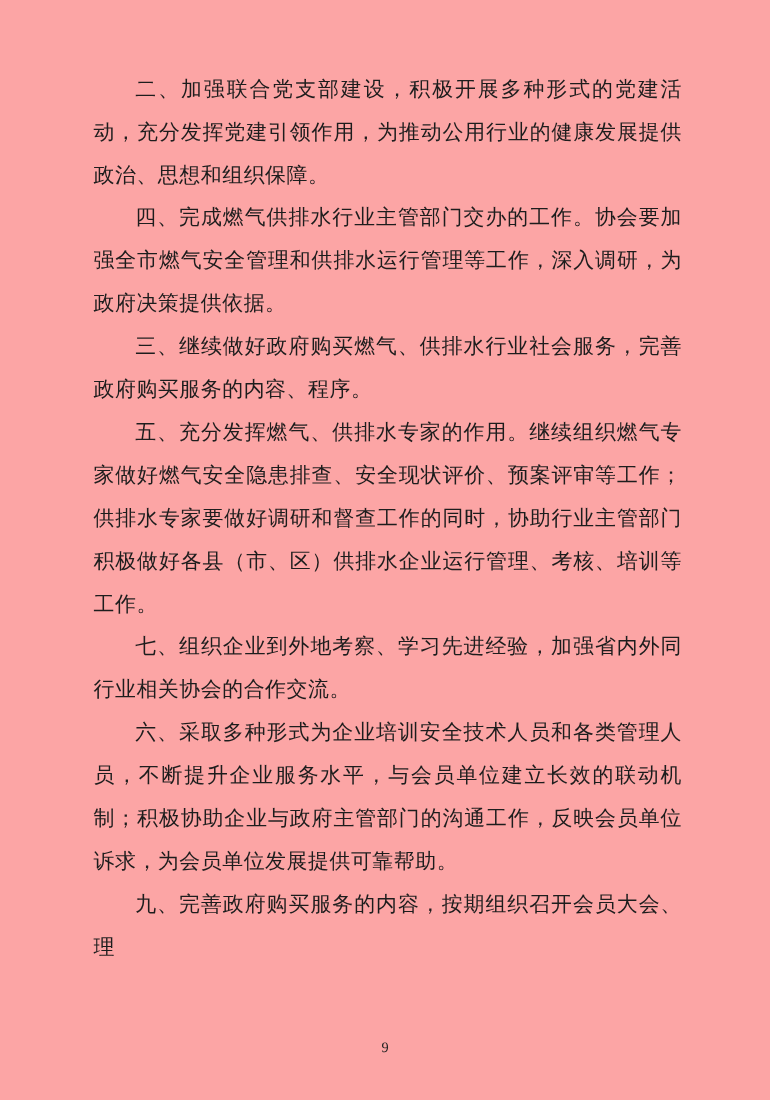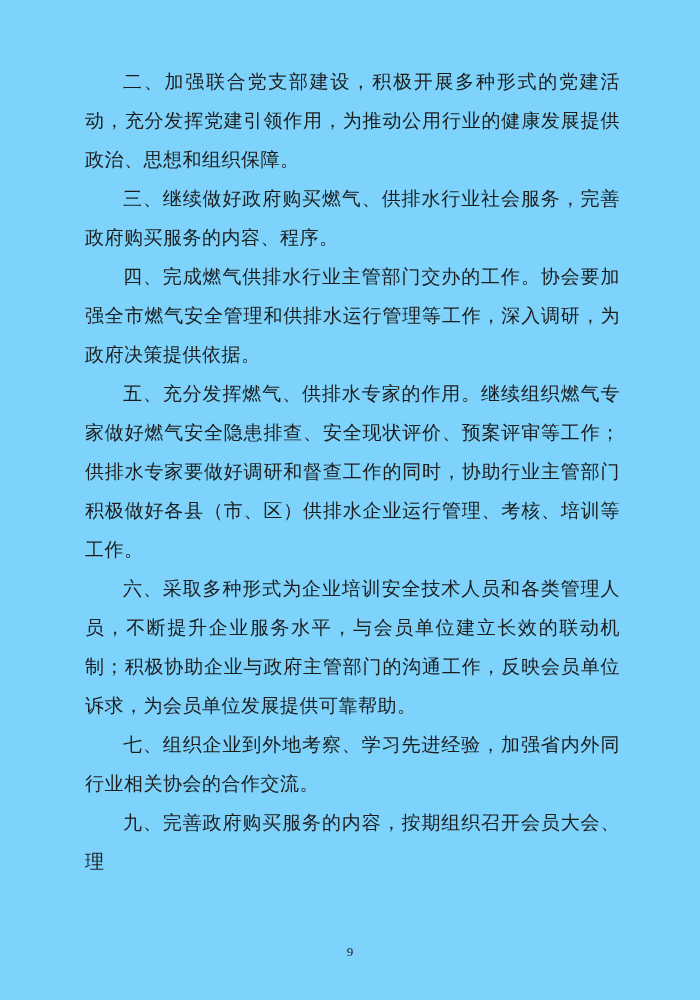--- a/index.html
+++ b/index.html
@@ -4,21 +4,21 @@
 <style>
   html, body {
     margin: 0;
     padding: 0;
     background: #ffffff;
   }
   .page {
     position: relative;
     width: 700px;
     height: 1000px;
-    background: #7dd3fc;
+    background: #fca5a5;
     overflow: hidden;
     font-family: "Liberation Serif", "DejaVu Serif", serif;
     color: #1d1d1d;
   }
   .content {
     position: absolute;
     left: 85px;
     top: 62px;
     width: 535px;
   }
@@ -43,21 +43,21 @@
     color: #222222;
     font-family: "Liberation Serif", "DejaVu Serif", serif;
   }
 </style>
 </head>
 <body>
 
 <div class="page">
   <div class="content">
     <p class="para">二、加强联合党支部建设，积极开展多种形式的党建活动，充分发挥党建引领作用，为推动公用行业的健康发展提供政治、思想和组织保障。</p>
+    <p class="para">四、完成燃气供排水行业主管部门交办的工作。协会要加强全市燃气安全管理和供排水运行管理等工作，深入调研，为政府决策提供依据。</p>
     <p class="para">三、继续做好政府购买燃气、供排水行业社会服务，完善政府购买服务的内容、程序。</p>
-    <p class="para">四、完成燃气供排水行业主管部门交办的工作。协会要加强全市燃气安全管理和供排水运行管理等工作，深入调研，为政府决策提供依据。</p>
     <p class="para">五、充分发挥燃气、供排水专家的作用。继续组织燃气专家做好燃气安全隐患排查、安全现状评价、预案评审等工作；供排水专家要做好调研和督查工作的同时，协助行业主管部门积极做好各县（市、区）供排水企业运行管理、考核、培训等工作。</p>
+    <p class="para">七、组织企业到外地考察、学习先进经验，加强省内外同行业相关协会的合作交流。</p>
     <p class="para">六、采取多种形式为企业培训安全技术人员和各类管理人员，不断提升企业服务水平，与会员单位建立长效的联动机制；积极协助企业与政府主管部门的沟通工作，反映会员单位诉求，为会员单位发展提供可靠帮助。</p>
-    <p class="para">七、组织企业到外地考察、学习先进经验，加强省内外同行业相关协会的合作交流。</p>
     <p class="para">九、完善政府购买服务的内容，按期组织召开会员大会、理</p>
   </div>
   <div class="page-number">9</div>
 </div>
 
 </body></html>

